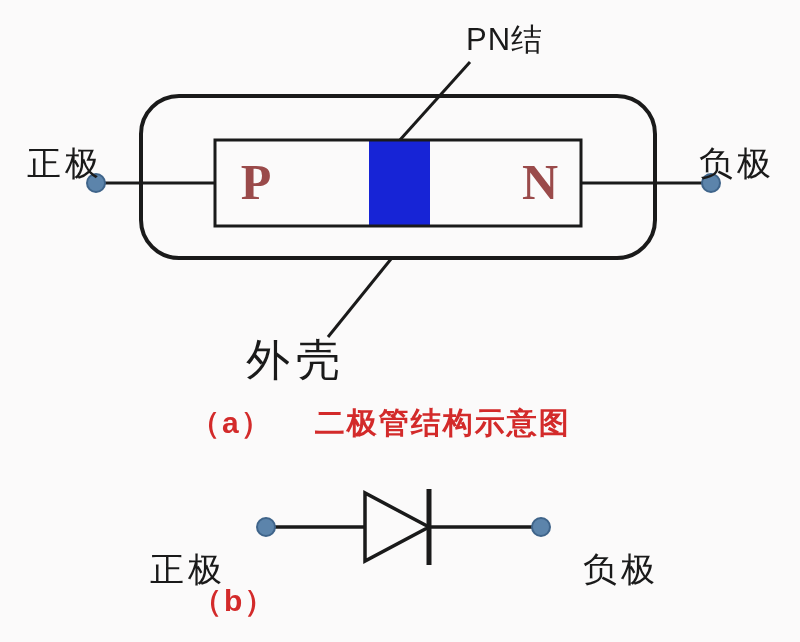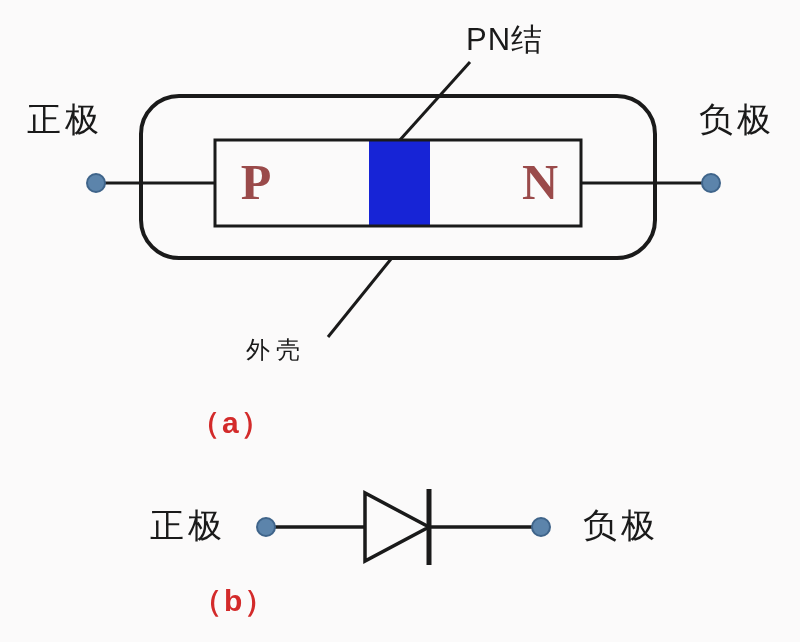--- a/index.html
+++ b/index.html
@@ -24,28 +24,29 @@
     position: absolute;
     color: #1a1a1a;
     line-height: 1;
     white-space: nowrap;
     user-select: none;
   }
   .cjk-lg {
     font-size: 34px;
     font-weight: 500;
     letter-spacing: 4px;
+    margin-top: 44px;
   }
   .pn-label {
     font-size: 31px;
     font-weight: 500;
     letter-spacing: 1px;
   }
   .shell-label {
-    font-size: 24px;
+    font-size: 44px;
     font-weight: 500;
     letter-spacing: 6px;
   }
   .region-letter {
     width: 60px;
     text-align: center;
     font-family: "Liberation Serif", serif;
     font-weight: bold;
     font-size: 50px;
     color: #9a4a4a;
@@ -108,20 +109,21 @@
   <div class="label cjk-lg" style="left:699px; top:102px;">负极</div>
 
   <div class="label region-letter" style="left:226px; top:157px;">P</div>
 
   <div class="label region-letter" style="left:510px; top:157px;">N</div>
 
   <div class="label shell-label" style="left:246px; top:338px;">外壳</div>
 
   <div class="caption" style="left:190px; top:408px;">
     <span>（a）</span>
+    <span>二极管结构示意图</span>
   </div>
 
   <div class="label cjk-lg" style="left:150px; top:508px;">正极</div>
 
   <div class="label cjk-lg" style="left:583px; top:508px;">负极</div>
 
   <div class="caption" style="left:192px; top:586px;">
     <span>（b）</span>
   </div>
 

